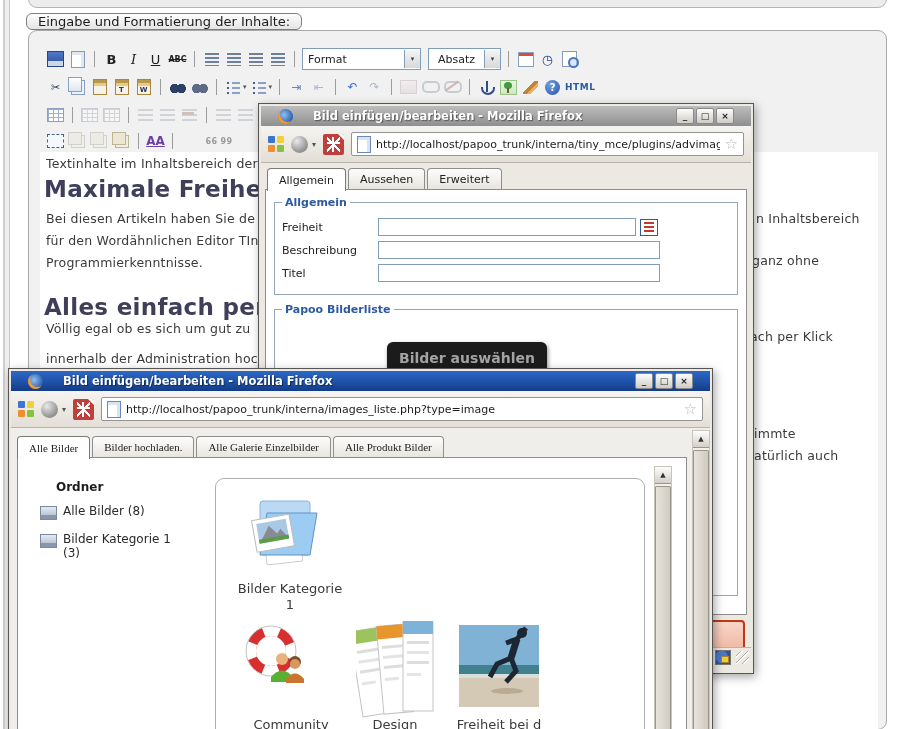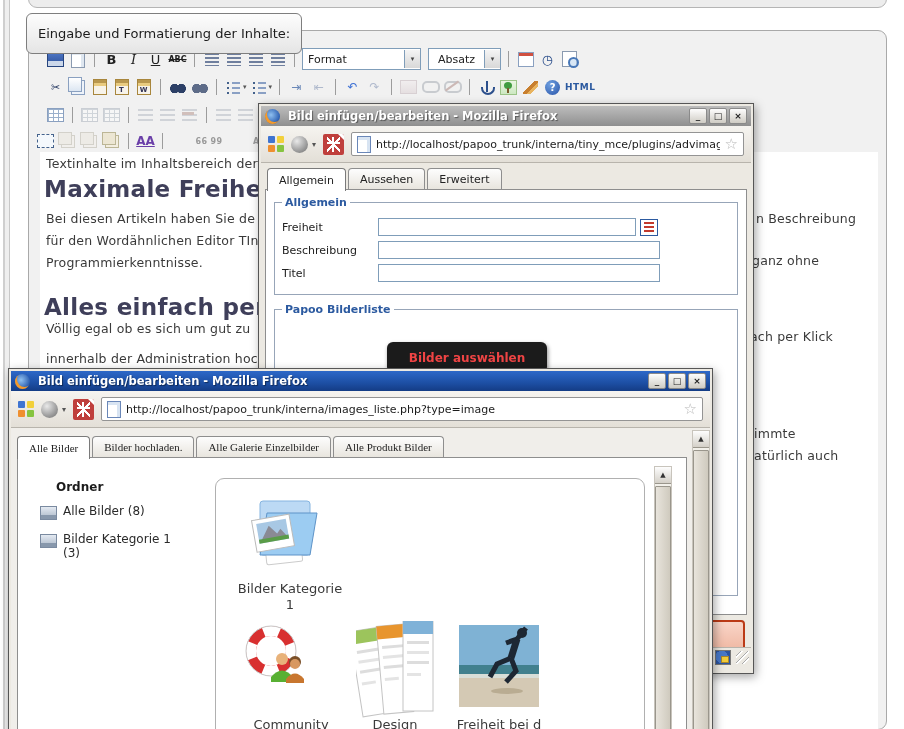--- a/index.html
+++ b/index.html
@@ -5,21 +5,21 @@
   html,body{margin:0;padding:0;background:#fff;}
   #screen{position:relative;width:904px;height:729px;overflow:hidden;background:#fff;
           font-family:"DejaVu Sans","Liberation Sans",sans-serif;font-size:12px;color:#333;}
   .abs{position:absolute;}
 
   
   .edge-left{left:0;top:0;width:11px;height:729px;
     background:linear-gradient(90deg,#fff 0 3px,#cfcfcf 3px 5px,#efefef 5px 9px,#c8c8c8 9px 10px,#fff 10px);}
   .topbar{left:28px;top:-12px;width:857px;height:18px;border:1px solid #b5b5b5;border-radius:9px;background:#ededed;}
   .editor-panel{left:28px;top:30px;width:857px;height:698px;border:1px solid #a9a9a9;border-radius:9px;background:#f1f1f1;}
-  .section-label{left:26px;top:13px;padding:12px 11px;border:1px solid #7e7e7e;border-radius:6px;
+  .section-label{left:26px;top:13px;padding:0 11px;border:1px solid #7e7e7e;border-radius:6px;
     background:linear-gradient(#fdfdfd,#e5e5e5);font-size:13px;color:#1c1c1c;z-index:3;}
   .edit-content{left:40px;top:152px;width:838px;height:577px;background:#fff;}
 
   
   .trow{position:absolute;display:flex;align-items:center;gap:3px;height:22px;}
   .ti{display:inline-flex;align-items:center;justify-content:center;min-width:19px;height:18px;
       font-size:11px;color:#2c3e66;border-radius:2px;}
   .sep{width:1px;height:16px;background:#9c9c9c;margin:0 4px;}
   .grey{opacity:.42;filter:grayscale(55%);}
   .bold-g{font-weight:bold;font-size:13px;color:#222;}
@@ -69,21 +69,21 @@
       font-size:11px;color:#222;padding-left:5px;}
   .mce-select .sc{margin-left:auto;width:15px;height:18px;border-left:1px solid #7f9db9;
       background:linear-gradient(#f4f4f4,#d8d8d8);display:inline-flex;align-items:center;justify-content:center;font-size:7px;color:#444;}
 
   
   .etext{position:absolute;font-size:12.5px;color:#3a3a3a;white-space:nowrap;letter-spacing:.2px;}
   .ehead{position:absolute;font-size:23px;font-weight:bold;color:#3f3f5a;white-space:nowrap;letter-spacing:.3px;}
 
   
   .win{position:absolute;background:#ece9e2;border:1px solid #565656;padding:2px;box-shadow:2px 3px 9px rgba(0,0,0,.35);}
-  .titlebar{height:20px;display:flex;align-items:center;gap:8px;padding:0 4px;}
+  .titlebar{height:20px;display:flex;align-items:center;gap:20px;padding:0 17px;}
   .titlebar.inactive{background:linear-gradient(180deg,#bdbdbd,#8f8f8f);}
   .titlebar.active{background:linear-gradient(180deg,#2d68c8 0%,#1d4fa4 60%,#143c85 100%);}
   .wtitle{color:#fff;font-weight:bold;font-size:11.5px;text-shadow:1px 1px 1px rgba(0,0,0,.45);white-space:nowrap;overflow:hidden;flex:1;}
   .winbtns{display:flex;gap:2px;margin-left:auto;}
   .wbtn{width:16px;height:14px;background:linear-gradient(#fdfdfd,#cfccc4);border:1px solid #8a8a8a;border-radius:2px;
         display:inline-flex;align-items:center;justify-content:center;font-size:9px;font-weight:bold;color:#222;line-height:1;}
   .browbar{height:36px;display:flex;align-items:center;gap:7px;padding:0 7px;
         background:linear-gradient(#f6f4f0,#e3dfd7);border-bottom:1px solid #b8b4ac;}
   .quad{display:grid;grid-template-columns:7px 7px;grid-template-rows:7px 7px;gap:2px;}
   .quad i{border-radius:1px;}
@@ -110,21 +110,21 @@
   .tab.active{background:#fff;height:22px;position:relative;z-index:2;border-color:#7a7a7a;}
   .dpanel{position:absolute;background:#fff;border:1px solid #8e8e8e;}
 
   fieldset{border:1px solid #97a5b8;margin:0;padding:4px 7px 7px;background:#fff;}
   legend{font-size:11px;font-weight:bold;color:#2c5aa0;padding:0 3px;}
   .frow{display:flex;align-items:center;margin:5px 0;}
   .flabel{width:96px;font-size:11px;color:#222;}
   .tinput{height:16px;border:1px solid #7f9db9;background:#fff;font-size:11px;padding:0 2px;}
   .browse{width:16px;height:15px;margin-left:4px;background:#fff;border:1px solid #2c5aa0;
       background-image:repeating-linear-gradient(180deg,#c23a2e 1px 3px,transparent 3px 5px);background-size:10px 13px;background-position:3px 1px;background-repeat:no-repeat;}
-  .btn-black{position:absolute;background:#1b1b1b;color:#ef4444;font-size:12px;font-weight:bold;
+  .btn-black{position:absolute;background:#1b1b1b;color:#a3a3a3;font-size:14px;font-weight:bold;
       border-radius:6px;display:flex;align-items:center;justify-content:center;box-shadow:1px 2px 4px rgba(0,0,0,.45);}
   .btn-cancel{position:absolute;background:linear-gradient(#f9d5c8,#f0b9a4);border:2px solid #bb3a17;border-radius:4px;
       display:flex;align-items:center;justify-content:center;font-size:12px;font-weight:bold;color:#1a1a1a;}
   .statusbar{position:absolute;left:0;right:0;bottom:0;height:18px;background:#ece9e2;border-top:1px solid #b8b4ac;
       display:flex;align-items:center;justify-content:flex-end;gap:5px;padding:0 2px;}
   .stico{width:14px;height:13px;background:radial-gradient(circle at 40% 45%,#4878c8 55%,#2c54a0 56%);border:1px solid #777;position:relative;}
   .stico::after{content:"";position:absolute;right:1px;bottom:1px;width:6px;height:5px;background:#f2cc3a;border:1px solid #a8862c;}
   .grip{width:13px;height:13px;background:repeating-linear-gradient(135deg,transparent 0 3px,#aaa 3px 4px,#fff 4px 5px);}
 
   
@@ -280,21 +280,21 @@
       </span>
     <span class="sep"></span>
     <span class="ti grey">
         <span class="stp"></span>
       </span>
     <span class="ti grey">
         <span class="stp"></span>
       </span>
   </div>
 
-  <div class="trow" style="left:36px;top:130px;">
+  <div class="trow" style="left:46px;top:130px;">
     <span class="ti">
         <span class="dash"></span>
       </span>
     <span class="ti grey">
         <span class="lay"></span>
       </span>
     <span class="ti grey">
         <span class="lay"></span>
       </span>
     <span class="ti">
@@ -306,21 +306,21 @@
     <span class="ti small-grey" style="min-width:30px;">66 99</span>
     <span class="ti small-grey" style="min-width:30px;">ABBR</span>
     <span class="ti small-grey" style="min-width:32px;">A.B.C.</span>
   </div>
 
   <span class="etext" style="left:46px;top:156px;">Textinhalte im Inhaltsbereich der</span>
   <span class="ehead" style="left:44px;top:176px;">Maximale Freiheit</span>
   <span class="etext" style="left:46px;top:211px;">Bei diesen Artikeln haben Sie de</span>
   <span class="etext" style="left:46px;top:233px;">für den Wordähnlichen Editor TIn</span>
   <span class="etext" style="left:46px;top:255px;">Programmierkenntnisse.</span>
-  <span class="etext" style="left:756px;top:211px;">n Beschreibung</span>
+  <span class="etext" style="left:756px;top:211px;">n Inhaltsbereich</span>
   <span class="etext" style="left:752px;top:233px;margin-top:20px;">ganz ohne</span>
   <span class="ehead" style="left:44px;top:294px;">Alles einfach per Klick</span>
   <span class="etext" style="left:46px;top:321px;">Völlig egal ob es sich um gut zu</span>
   <span class="etext" style="left:46px;top:351px;">innerhalb der Administration hoc</span>
   <span class="etext" style="left:750px;top:329px;">ach per Klick</span>
   <span class="etext" style="left:749px;top:426px;">timmte</span>
   <span class="etext" style="left:746px;top:448px;">natürlich auch</span>
 
   <div class="win" id="d1" style="left:258px;top:103px;width:490px;height:565px;z-index:5;">
     <div class="titlebar inactive">

